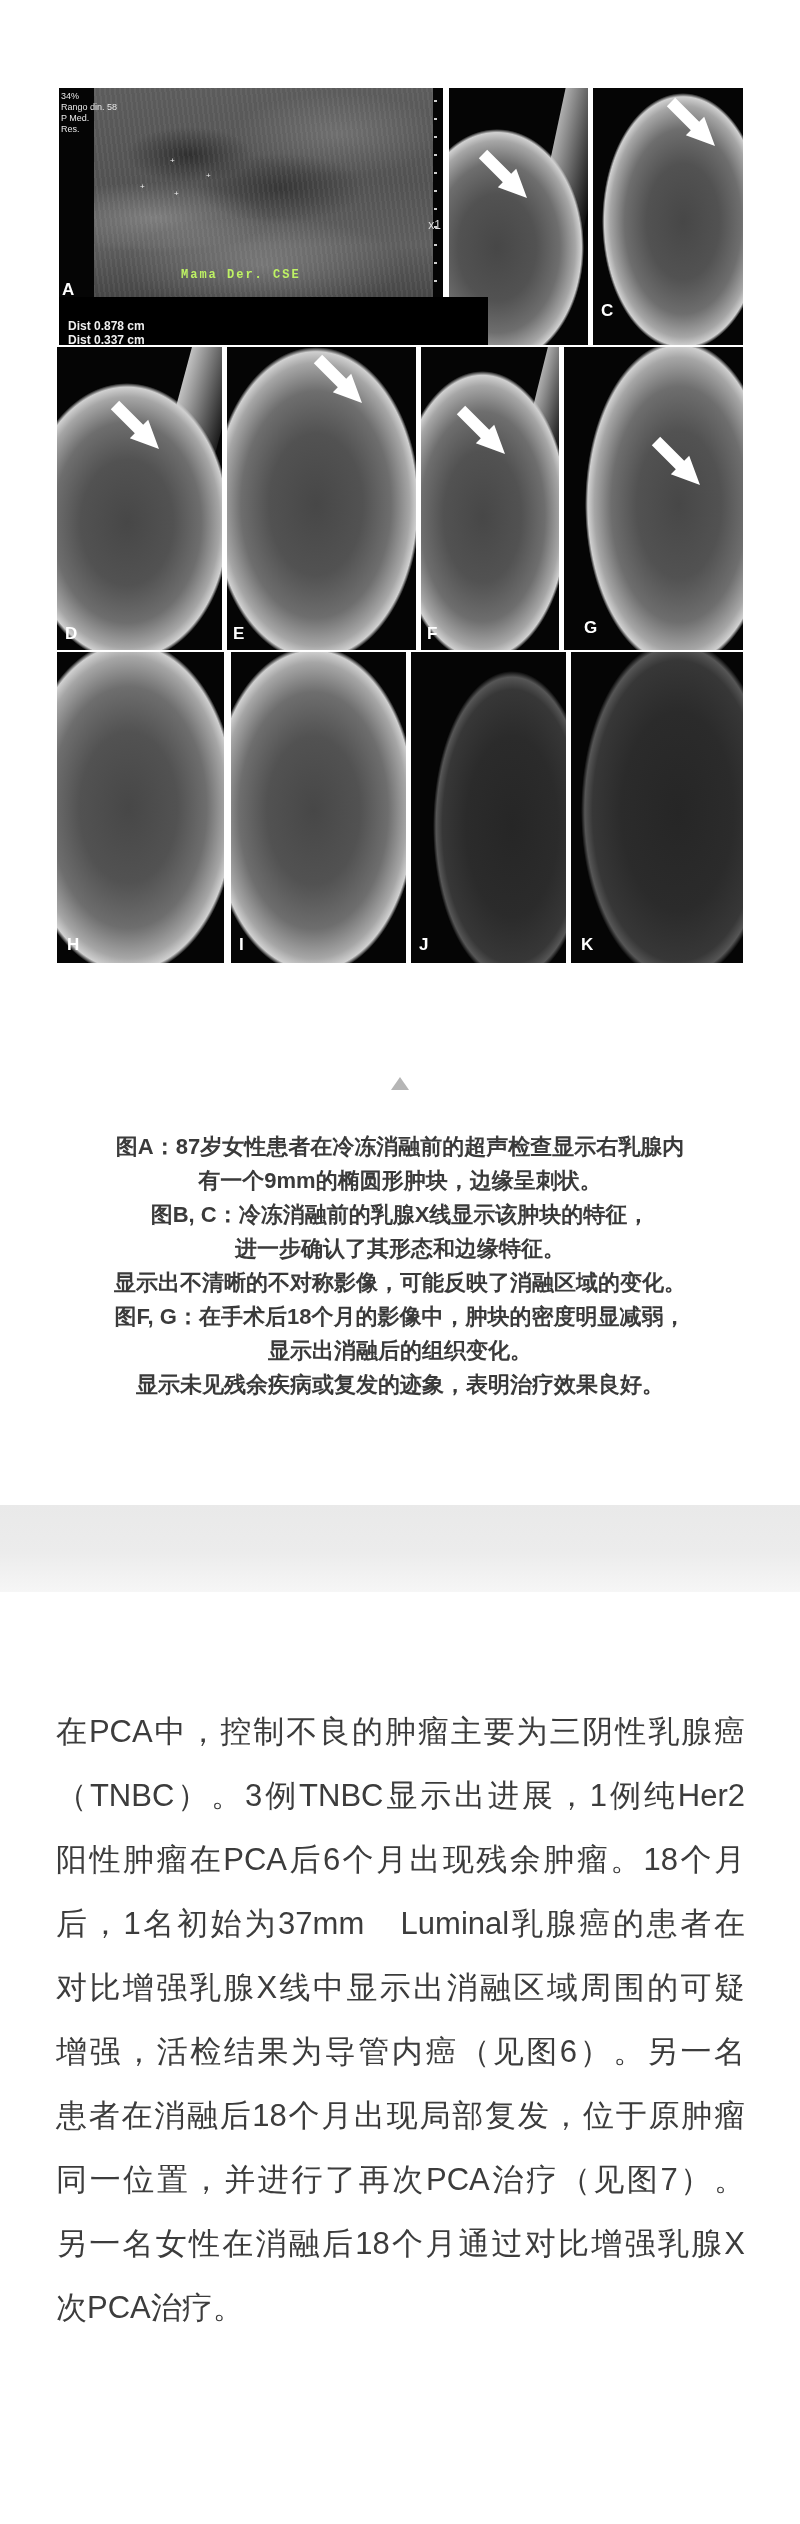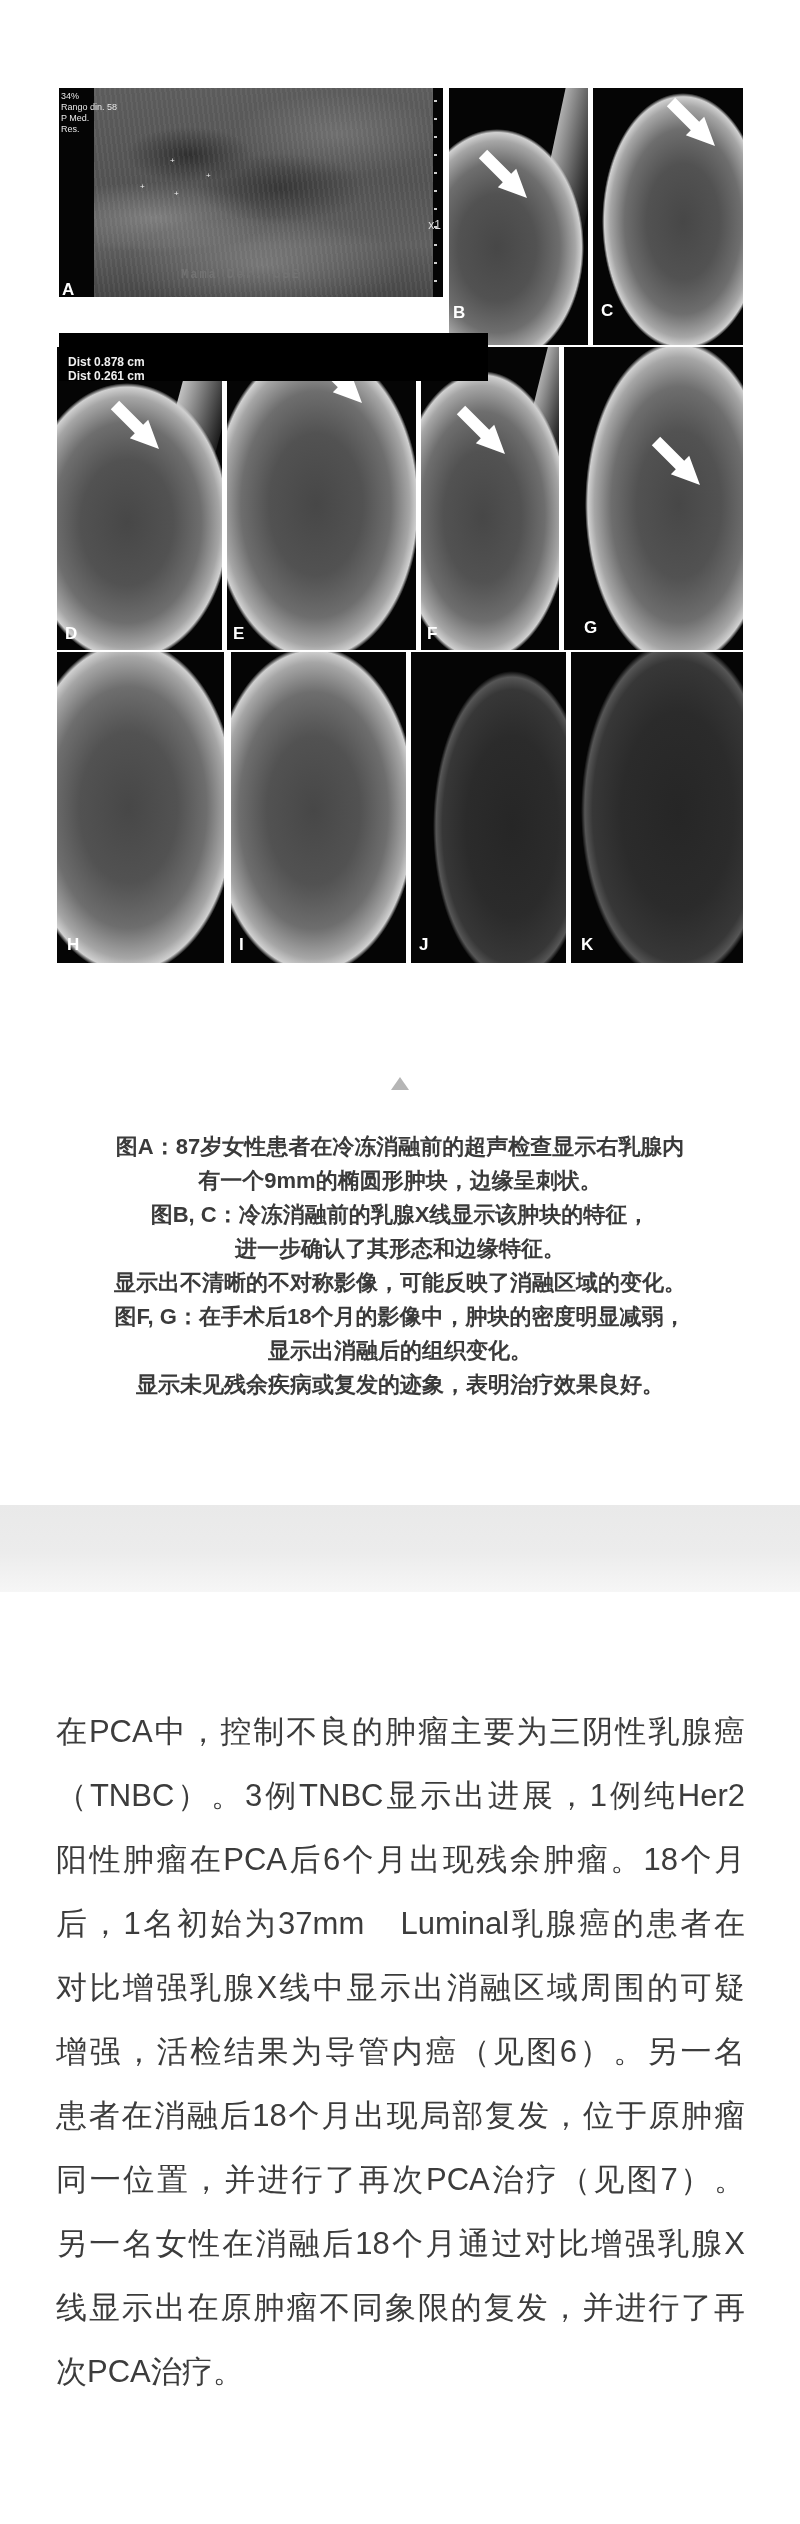--- a/index.html
+++ b/index.html
@@ -29,27 +29,27 @@
   .us-area{position:absolute;left:35px;top:0;width:339px;height:209px;
     background:
       repeating-linear-gradient(83deg,rgba(255,255,255,.05) 0 2px,rgba(0,0,0,0) 2px 5px),
       radial-gradient(90px 40px at 28% 32%,rgba(0,0,0,.45),rgba(0,0,0,0) 70%),
       radial-gradient(120px 50px at 55% 48%,rgba(0,0,0,.35),rgba(0,0,0,0) 70%),
       radial-gradient(150px 60px at 72% 22%,rgba(255,255,255,.14),rgba(0,0,0,0) 70%),
       radial-gradient(200px 70px at 50% 85%,rgba(255,255,255,.20),rgba(0,0,0,0) 70%),
       radial-gradient(160px 50px at 18% 62%,rgba(255,255,255,.22),rgba(0,0,0,0) 70%),
       linear-gradient(180deg,#5c5c5c,#525252 45%,#5e5e5e 75%,#454545);}
   .us-meta{position:absolute;left:2px;top:3px;color:#e8e8e8;font-size:9px;line-height:11px;white-space:nowrap;z-index:3;}
-  .us-caption{position:absolute;left:122px;top:180px;color:#737373;font-size:12px;font-weight:bold;
+  .us-caption{position:absolute;left:122px;top:180px;color:#bef264;font-size:12px;font-weight:bold;
     letter-spacing:2px;font-family:"Liberation Mono","DejaVu Sans Mono",monospace;z-index:3;}
   .caliper{position:absolute;color:#f2f2f2;font-size:8px;line-height:8px;z-index:3;}
   .ruler{position:absolute;right:6px;top:12px;width:3px;height:186px;
     background:repeating-linear-gradient(180deg,#cfcfcf 0 2px,rgba(0,0,0,0) 2px 18px);z-index:3;}
   .ruler-label{position:absolute;right:2px;top:130px;color:#ddd;font-size:12px;z-index:3;}
-  .dist-strip{position:absolute;left:59px;top:297px;width:429px;height:48px;background:#000;z-index:2;margin-top:36px;}
+  .dist-strip{position:absolute;left:59px;top:297px;width:429px;height:48px;background:#000;z-index:2;}
   .dist-line{position:absolute;left:9px;color:#efefef;font-size:12px;font-weight:bold;white-space:nowrap;}
   
   .collapse-tri{position:absolute;left:391px;top:1077px;width:0;height:0;cursor:pointer;
     border-left:9px solid transparent;border-right:9px solid transparent;border-bottom:13px solid var(--tri);}
   .caption{position:absolute;left:0;top:1130px;width:800px;color:var(--cap-ink);
     font-size:22px;font-weight:bold;}
   .cap-line{height:34px;line-height:34px;text-align:center;white-space:nowrap;}
   
   .band{position:absolute;left:0;top:1505px;width:800px;height:87px;
     background:linear-gradient(180deg,#e9e9e9 0%,var(--band) 55%,#f6f6f6 100%);}
@@ -76,21 +76,21 @@
     <span class="caliper" style="left:147px;top:84px;">+</span>
     <span class="caliper" style="left:81px;top:95px;">+</span>
     <span class="caliper" style="left:115px;top:102px;">+</span>
     <div class="us-caption">Mama Der. CSE</div>
     <div class="ruler"></div>
     <div class="ruler-label">x1</div>
   </div>
 
   <div class="dist-strip">
     <div class="dist-line" style="top:22px;">Dist  0.878 cm</div>
-    <div class="dist-line" style="top:36px;">Dist  0.261 cm</div>
+    <div class="dist-line" style="top:36px;">Dist  0.337 cm</div>
   </div>
   <span class="plabel" style="left:62px;top:281px;z-index:4;">A</span>
 
   <div class="panel" style="left:449px;top:88px;width:139px;height:257px;">
     <div class="muscle" style="right:-8%;top:-10%;width:34%;height:72%;transform:rotate(12deg);"></div>
     <div class="tissue" style="left:-28%;top:16%;width:125%;height:92%;"></div>
     <svg class="arrow" style="left:26px;top:58px;" viewBox="0 0 54 54">
       <polygon points="12.2,3.8 36.2,27.8 41.2,22.8 52,52 22.8,41.2 27.8,36.2 3.8,12.2" fill="#ffffff"></polygon>
     </svg>
     <span class="plabel" style="left:4px;bottom:24px;">B</span>
@@ -178,16 +178,15 @@
   <div class="paragraph">
     <div class="p-line">在PCA中，控制不良的肿瘤主要为三阴性乳腺癌</div>
     <div class="p-line">（TNBC）。3例TNBC显示出进展，1例纯Her2</div>
     <div class="p-line">阳性肿瘤在PCA后6个月出现残余肿瘤。18个月</div>
     <div class="p-line">后，1名初始为37mm　Luminal乳腺癌的患者在</div>
     <div class="p-line">对比增强乳腺X线中显示出消融区域周围的可疑</div>
     <div class="p-line">增强，活检结果为导管内癌（见图6）。另一名</div>
     <div class="p-line">患者在消融后18个月出现局部复发，位于原肿瘤</div>
     <div class="p-line">同一位置，并进行了再次PCA治疗（见图7）。</div>
     <div class="p-line">另一名女性在消融后18个月通过对比增强乳腺X</div>
-    <div class="p-line">线显示出在原肿瘤不同象限的复发，并进行了再</div>
     <div class="p-line last">次PCA治疗。</div>
   </div>
 </div>
 
 </body></html>

